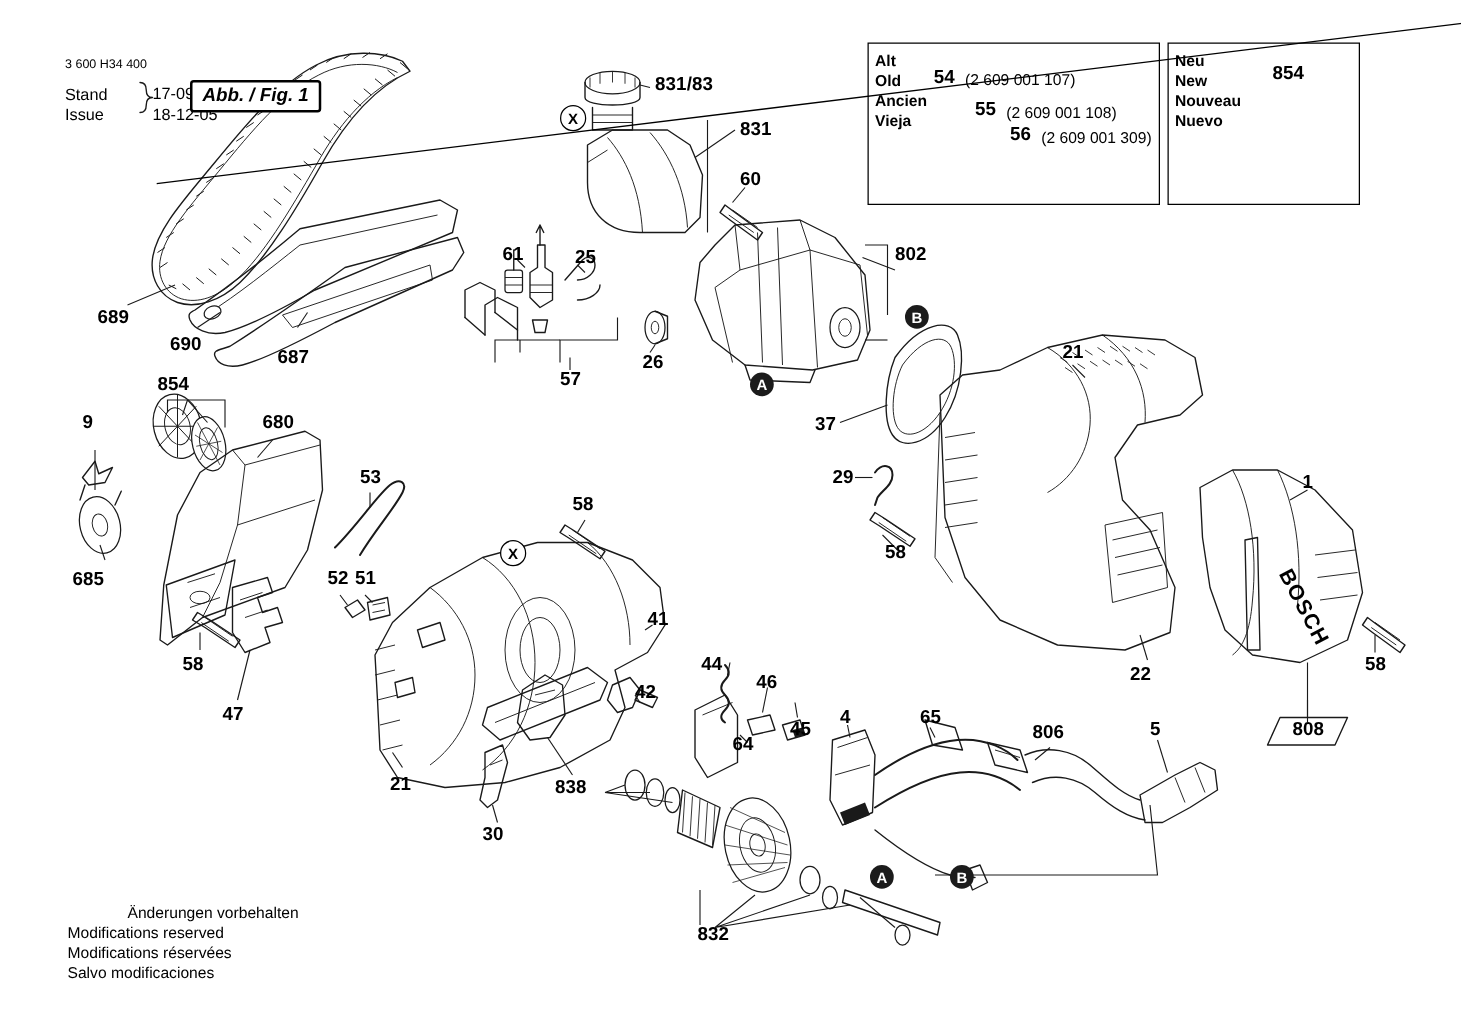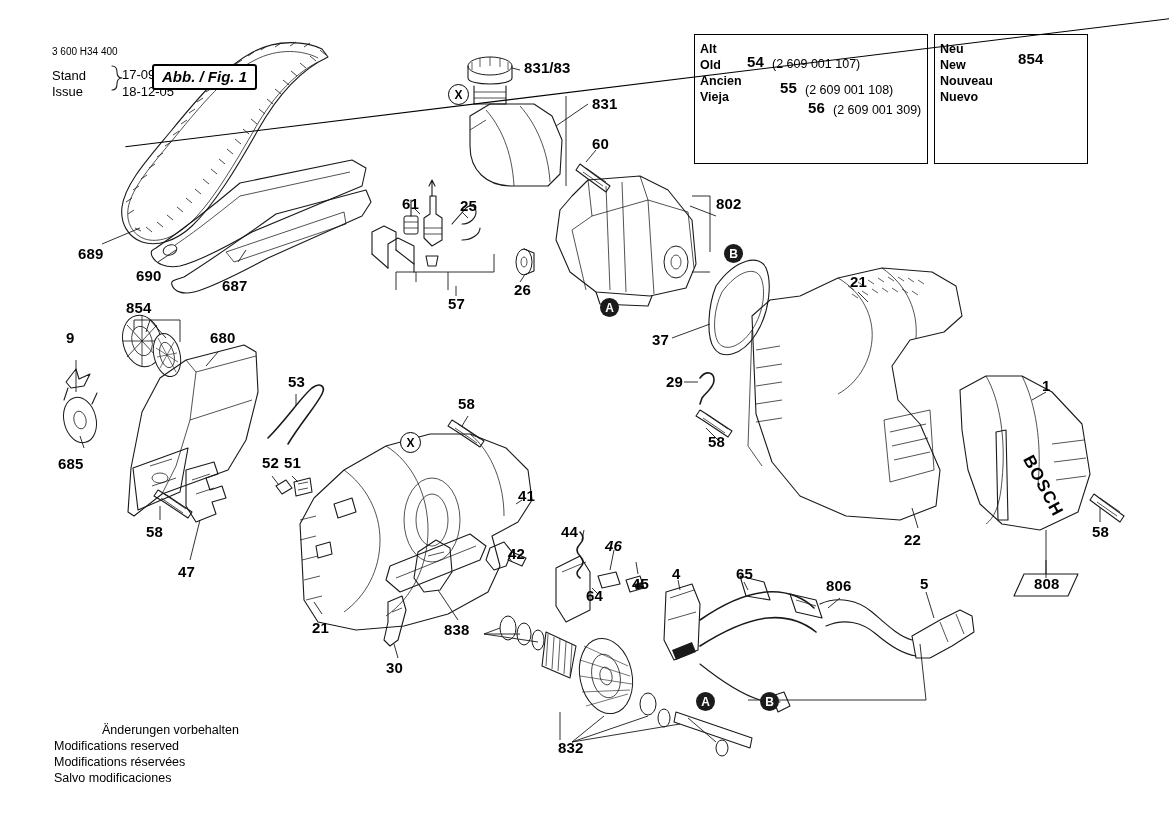--- a/index.html
+++ b/index.html
@@ -511,21 +511,21 @@
   <div class="abs lbl" style="left:284px; top:455px;">51</div>
   <div class="abs lbl" style="left:146px; top:524px;">58</div>
   <div class="abs lbl" style="left:178px; top:564px;">47</div>
   <div class="abs lbl" style="left:312px; top:620px;">21</div>
   <div class="abs lbl" style="left:386px; top:660px;">30</div>
   <div class="abs lbl" style="left:444px; top:622px;">838</div>
   <div class="abs lbl" style="left:508px; top:546px;">42</div>
   <div class="abs lbl" style="left:518px; top:488px;">41</div>
   <div class="abs lbl" style="left:458px; top:396px;">58</div>
   <div class="abs lbl" style="left:561px; top:524px;">44</div>
-  <div class="abs lbl" style="left:605px; top:538px;font-style:italic;">46</div>
+  <div class="abs lbl" style="left:605px; top:538px;">46</div>
   <div class="abs lbl" style="left:632px; top:576px;">45</div>
   <div class="abs lbl" style="left:586px; top:588px;">64</div>
   <div class="abs lbl" style="left:672px; top:566px;">4</div>
   <div class="abs lbl" style="left:736px; top:566px;">65</div>
   <div class="abs lbl" style="left:826px; top:578px;">806</div>
   <div class="abs lbl" style="left:920px; top:576px;">5</div>
   <div class="abs lbl" style="left:558px; top:740px;">832</div>
   <div class="abs lbl" style="left:402px; top:196px;">61</div>
   <div class="abs lbl" style="left:460px; top:198px;">25</div>
   <div class="abs lbl" style="left:514px; top:282px;">26</div>

